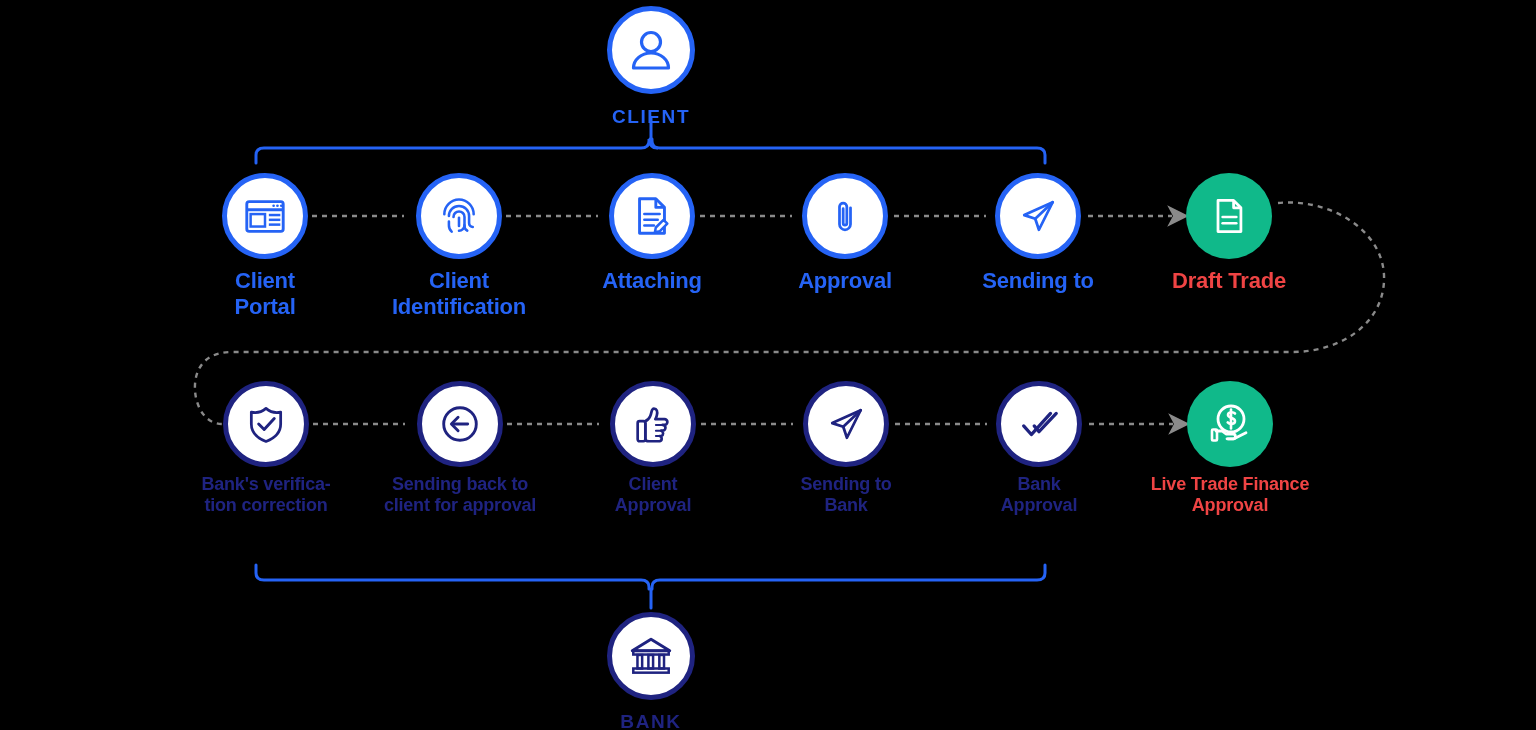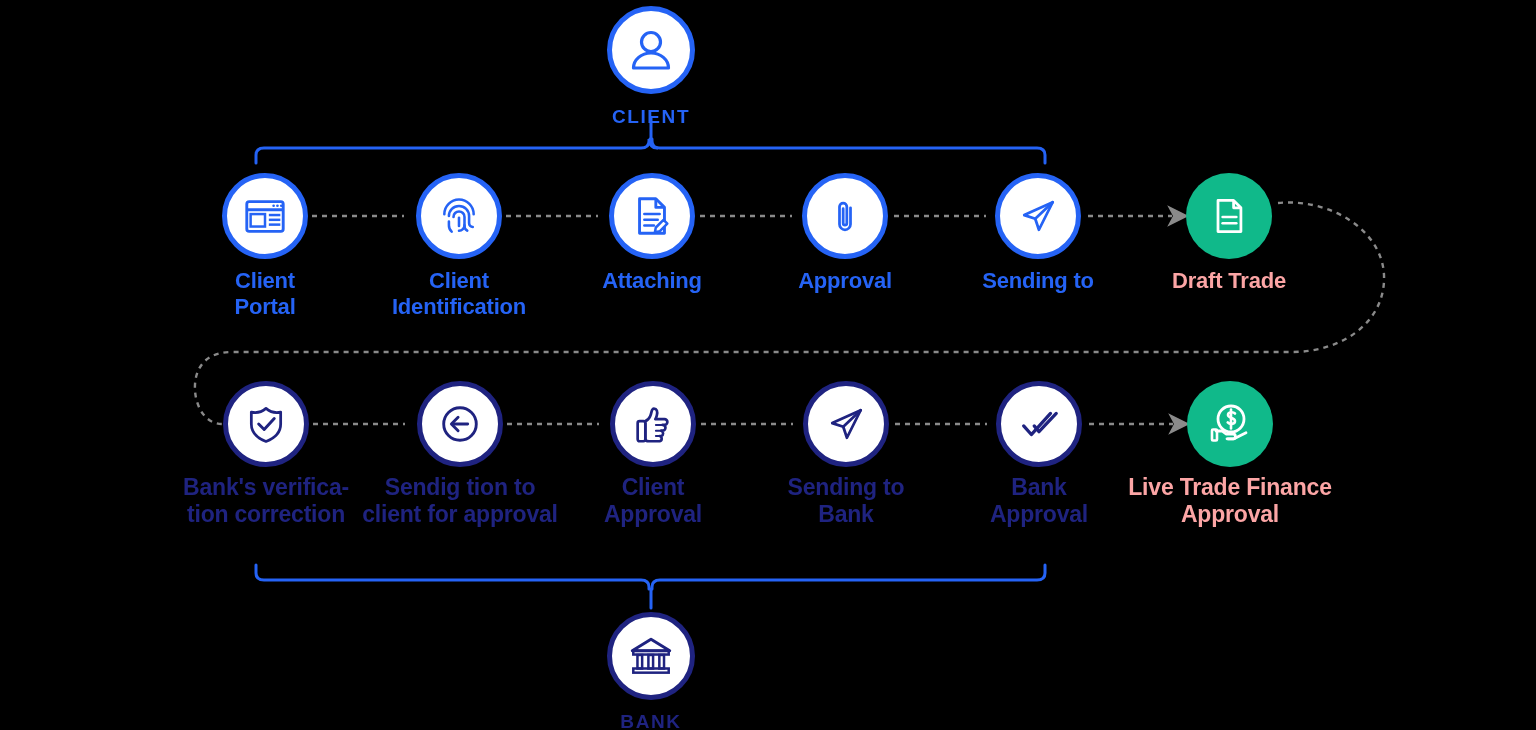--- a/index.html
+++ b/index.html
@@ -34,22 +34,22 @@
     position:absolute;
     left:-110px;
     width:220px;
     text-align:center;
     font-weight:bold;
     line-height:1.17;
     letter-spacing:-0.2px;
     white-space:pre-line;
   }
   .label.row1{top:52px;font-size:22px;color:#2563f5;}
-  .label.row2{top:50px;font-size:23px;color:#1f2380;}
-  .label.green{color:#fca5a5;}
+  .label.row2{top:50px;font-size:18px;color:#1f2380;}
+  .label.green{color:#ef4444;}
   .label.wide{left:-135px;width:270px;}
 
   .actor-label{
     position:absolute;left:-110px;width:220px;text-align:center;
     font-weight:bold;font-size:19px;letter-spacing:1.6px;
   }
   .actor-label.client{color:#2563f5;top:56px;}
   .actor-label.bank{color:#1f2380;top:55px;}
 
   .ico{display:block;}
@@ -214,21 +214,21 @@
   </div>
 
   <div class="node" style="left:460px;top:424px;">
     <div class="circle outline-navy">
       <svg class="ico" width="46" height="46" viewBox="0 0 48 48">
         <circle cx="24" cy="24" r="17" fill="none" stroke="#1f2380" stroke-width="3"></circle>
         <line x1="32" y1="24" x2="16" y2="24" stroke="#1f2380" stroke-width="3" stroke-linecap="round"></line>
         <path d="M22 17 l-7 7 7 7" fill="none" stroke="#1f2380" stroke-width="3" stroke-linecap="round" stroke-linejoin="round"></path>
       </svg>
     </div>
-    <div class="label row2 wide">Sendig tion to
+    <div class="label row2 wide">Sending back to
 client for approval</div>
   </div>
 
   <div class="node" style="left:653px;top:424px;">
     <div class="circle outline-navy">
       <svg class="ico" width="46" height="46" viewBox="0 0 48 48">
         <path d="M16 21 c0 0, 3-1, 5-5 c2-4, 1-8, 4-8 c3 0, 4 3, 3 7 c-0.6 2.4-1.6 4-1.6 4 h9.6 a3 3 0 0 1 0 6 h-2 a3 3 0 0 1 0 6 h-1.4 a3 3 0 0 1 0 5.6 h-1.6 a2.8 2.8 0 0 1 0 5.4 h-11 c-2 0-4-1-4-3 Z" fill="none" stroke="#1f2380" stroke-width="2.8" stroke-linejoin="round"></path>
         <rect x="8" y="21" width="8" height="21" rx="2" fill="none" stroke="#1f2380" stroke-width="2.8"></rect>
         <g stroke="#1f2380" stroke-width="2" stroke-linecap="round">
           <line x1="27" y1="25" x2="34" y2="25"></line>

